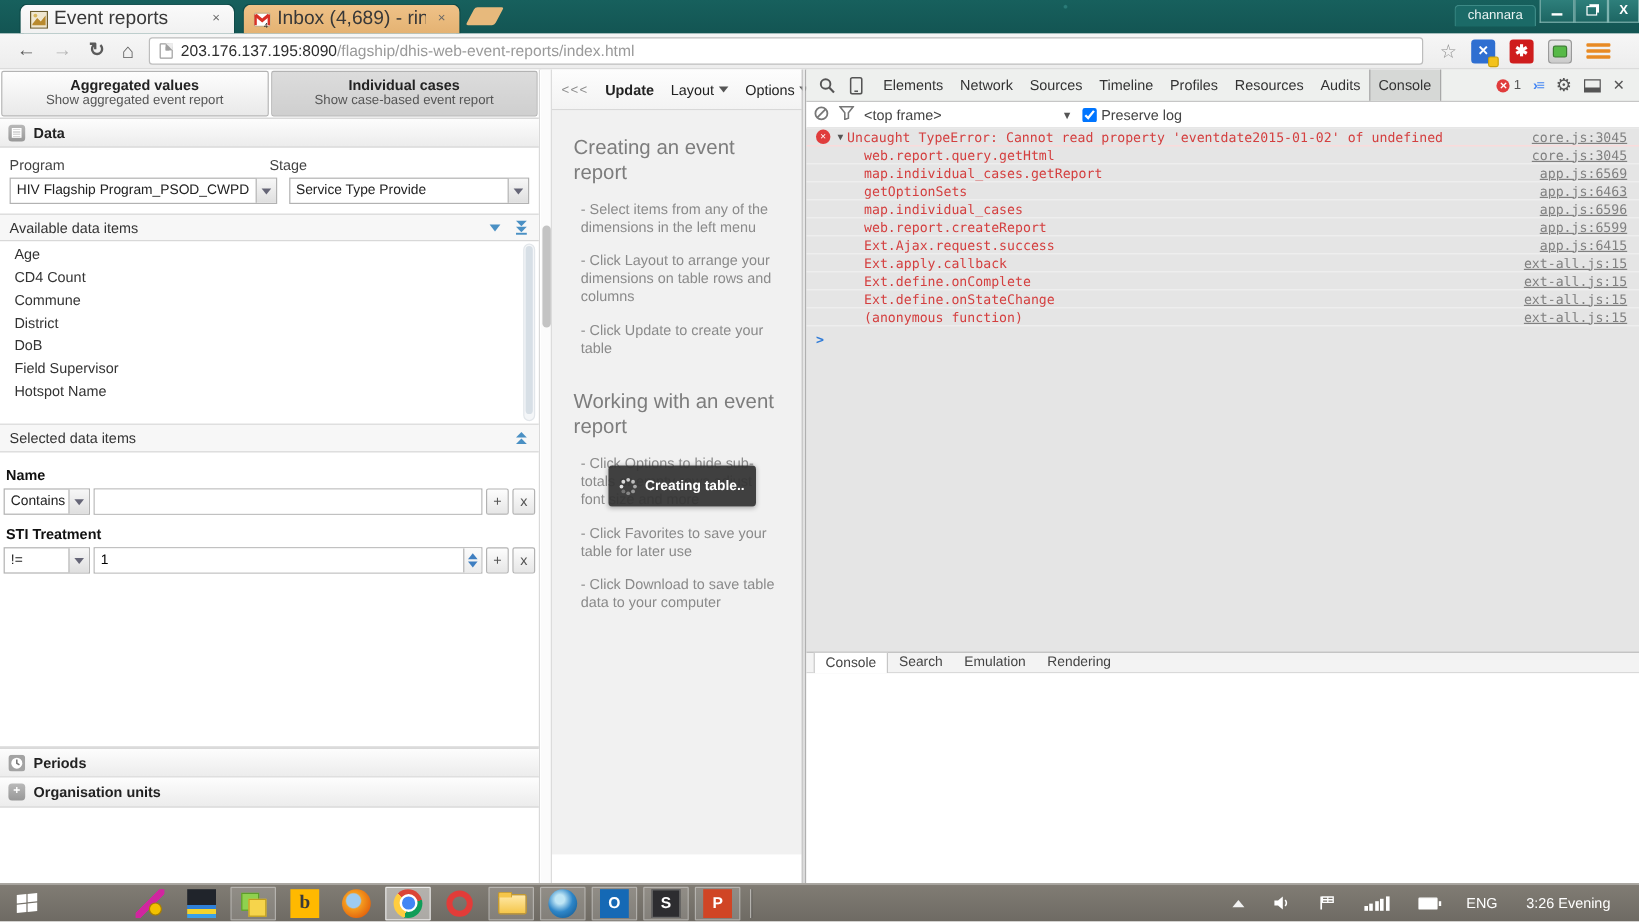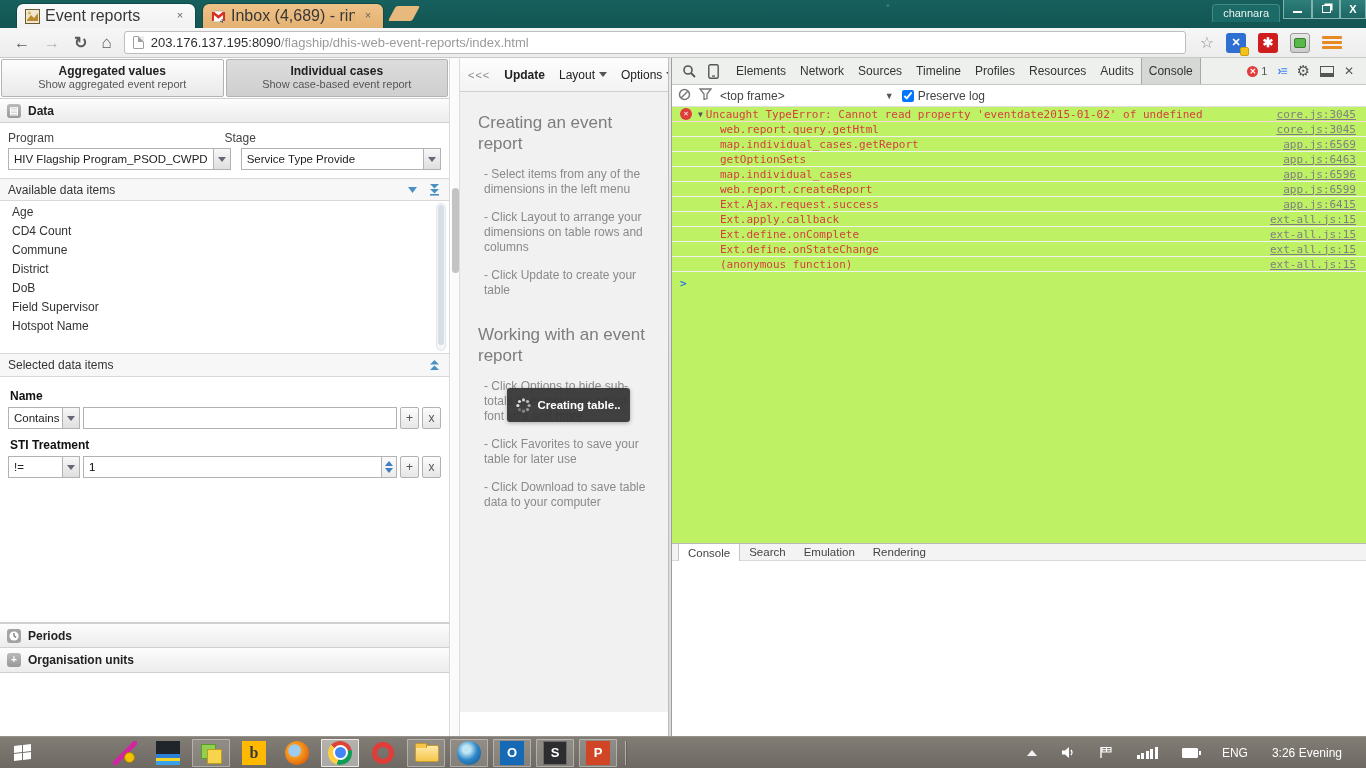--- a/index.html
+++ b/index.html
@@ -72,21 +72,21 @@
   .sel-trigger { width:17px; height:100%; border-left:1px solid #b2b2b2; background:linear-gradient(#f7f7f7,#dfdfdf); display:flex; align-items:center; justify-content:center; }
   .tri-down { width:0; height:0; border:4px solid transparent; border-top:5px solid #667; margin-top:4px; }
   .list-header { margin-top:8px; height:23px; background:#f7f7f7; border-top:1px solid #d8d8d8; border-bottom:1px solid #d8d8d8;
     display:flex; align-items:center; padding:0 8px; color:#333; }
   .list-header .sp { flex:1; }
   .hdr-ico { margin-left:9px; display:flex; }
   .avail-list { height:153px; border-bottom:1px solid #d8d8d8; position:relative; overflow:hidden; }
   .avail-item { height:19px; padding:4px 0 0 12px; font-size:12px; color:#333; }
   .inner-scroll { position:absolute; right:3px; top:2px; bottom:2px; width:10px; background:#f4f6f8; border:1px solid #e2e6ea; border-radius:5px; }
   .inner-scroll .th { position:absolute; top:1px; left:1px; right:1px; height:96%; background:#d7dfe6; border-radius:4px; }
-  .filter-area { padding:10px 8px 0; }
+  .filter-area { padding:10px 3px 0; }
   .filter-label { font-weight:bold; color:#111; margin:2px 2px 4px; }
   .filter-row { display:flex; gap:3px; margin-bottom:9px; height:22px; }
   .op-select { width:72px; flex:none; }
   .filter-input-wrap { flex:1; border:1px solid #b2b2b2; position:relative; background:#fff; }
   .filter-input-wrap input { width:100%; height:100%; border:none; outline:none; padding:0 5px; font-size:11.5px; font-family:"Liberation Sans",sans-serif; }
   .spinner { position:absolute; right:0; top:0; width:15px; height:100%; border-left:1px solid #b2b2b2; display:none; flex-direction:column; align-items:center; justify-content:center; gap:2px; background:linear-gradient(#fbfbfb,#ececec); }
   .filter-row[data-spinner="true"] .spinner { display:flex; }
   .filter-row[data-spinner="true"] input { padding-right:18px; }
   .tri-up-s { width:0; height:0; border:4px solid transparent; border-bottom:5px solid #3f7fc1; }
   .tri-dn-s { width:0; height:0; border:4px solid transparent; border-top:5px solid #3f7fc1; }
@@ -109,21 +109,21 @@
   .help h2 + .bullets { margin-bottom:24px; }
   .help p { font-size:12px; color:#8a8a8a; line-height:15px; margin:0 0 13px 6px; width:162px; }
 
   
   .toast { position:absolute; left:499px; top:388px; width:123px; height:34px; background:rgba(52,52,52,0.94); border-radius:3px;
     display:flex; align-items:center; justify-content:center; gap:6px; color:#fff; font-weight:bold; font-size:11.5px; box-shadow:0 1px 4px rgba(0,0,0,.3);margin-left:8px; }
 
   .vdivider { position:absolute; left:668px; top:0; width:4px; height:678px; background:linear-gradient(#e9e9e9,#dadada); border-left:1px solid #bdbdbd; border-right:1px solid #9e9e9e; }
 
   
-  .devtools { position:absolute; left:672px; top:0; width:694px; height:678px; background:#bef264; display:flex; flex-direction:column; }
+  .devtools { position:absolute; left:672px; top:0; width:694px; height:678px; background:#e5e5e5; display:flex; flex-direction:column; }
   .dt-toolbar { height:27px; flex:none; background:#eef0ee; border-bottom:1px solid #c6c6c6; display:flex; align-items:center; padding:0 4px; }
   .dt-icon { margin:0 6px; display:flex; align-items:center; }
   .dt-tabs { display:flex; height:100%; align-items:stretch; margin-left:4px; }
   .dt-tab { padding:0 7px; display:flex; align-items:center; color:#333; font-size:12px; }
   .dt-tab[data-active="true"] { background:#d6d8d6; border-left:1px solid #a8a8a8; border-right:1px solid #a8a8a8; }
   .dt-right { margin-left:auto; display:flex; align-items:center; gap:10px; padding-right:8px; }
   .err-badge { display:flex; align-items:center; gap:3px; color:#555; font-size:11px; }
   .err-dot { width:11px; height:11px; background:#e03c3c; border-radius:50%; color:#fff; font-size:8px; line-height:11px; text-align:center; font-weight:bold; }
   .con-toggle { color:#4285f4; font-weight:bold; font-size:12px; letter-spacing:-1px; }
   .gear { font-size:15px; color:#555; }

